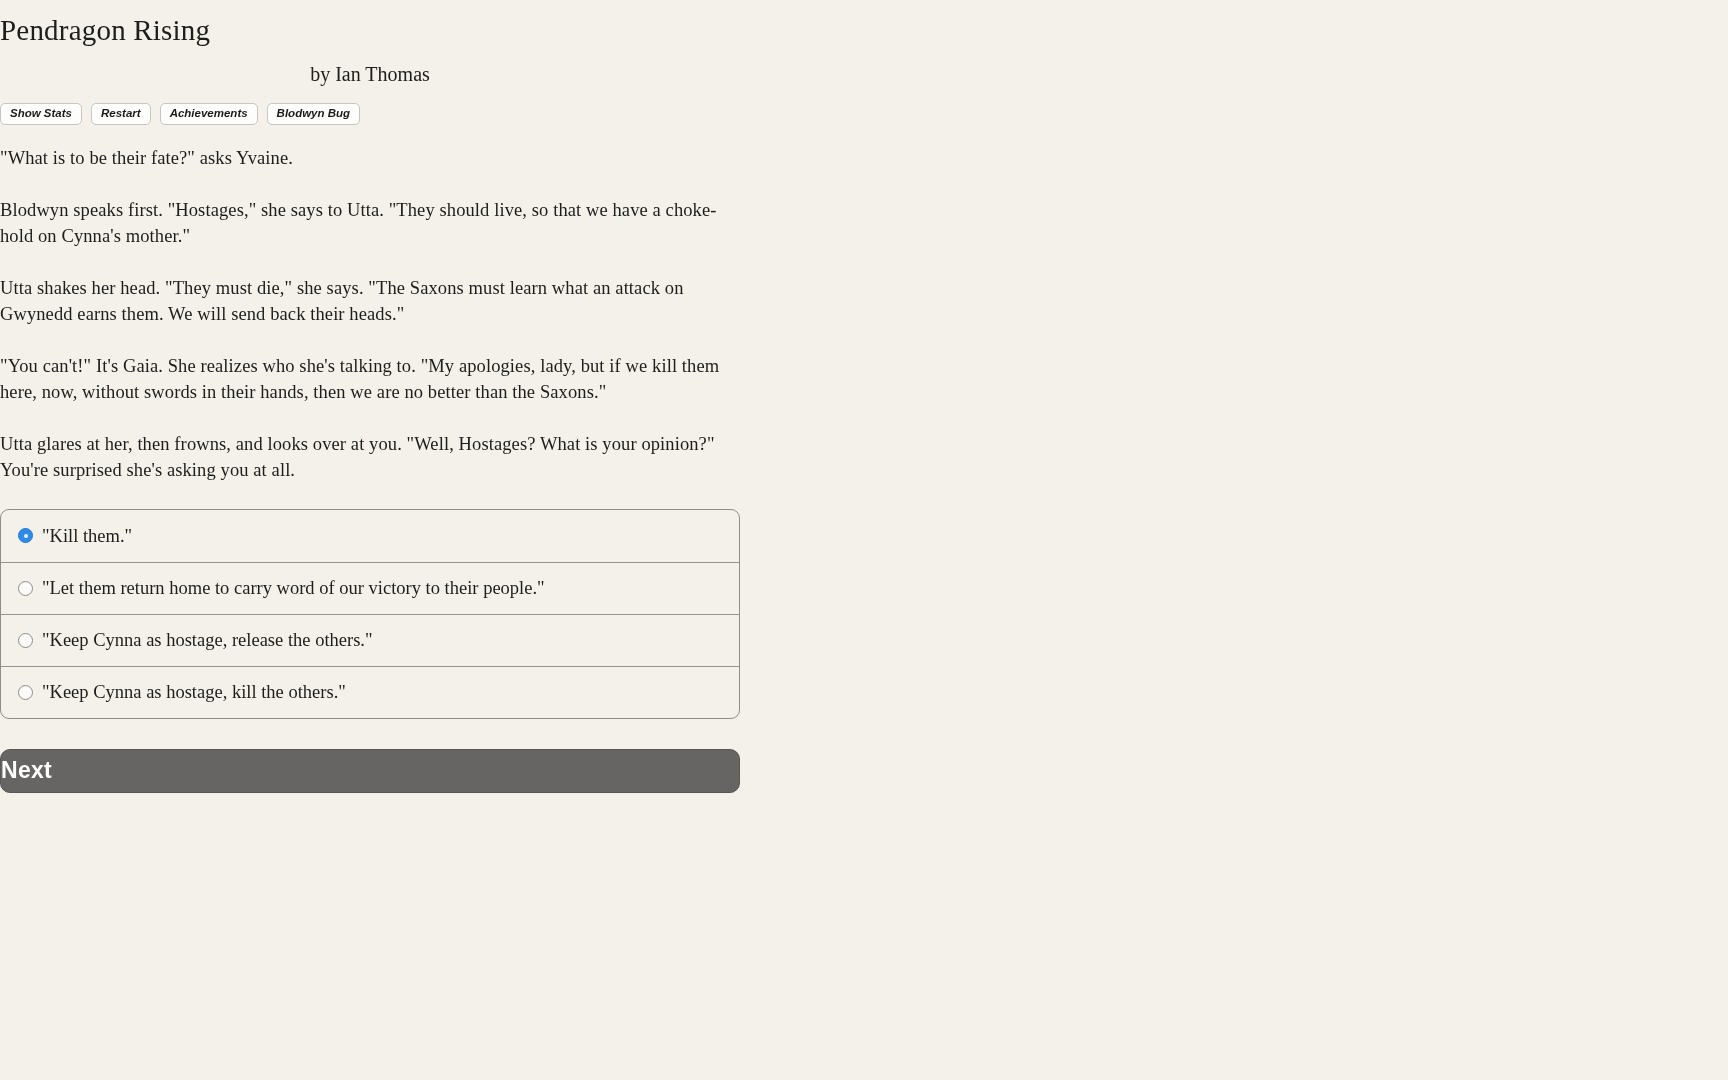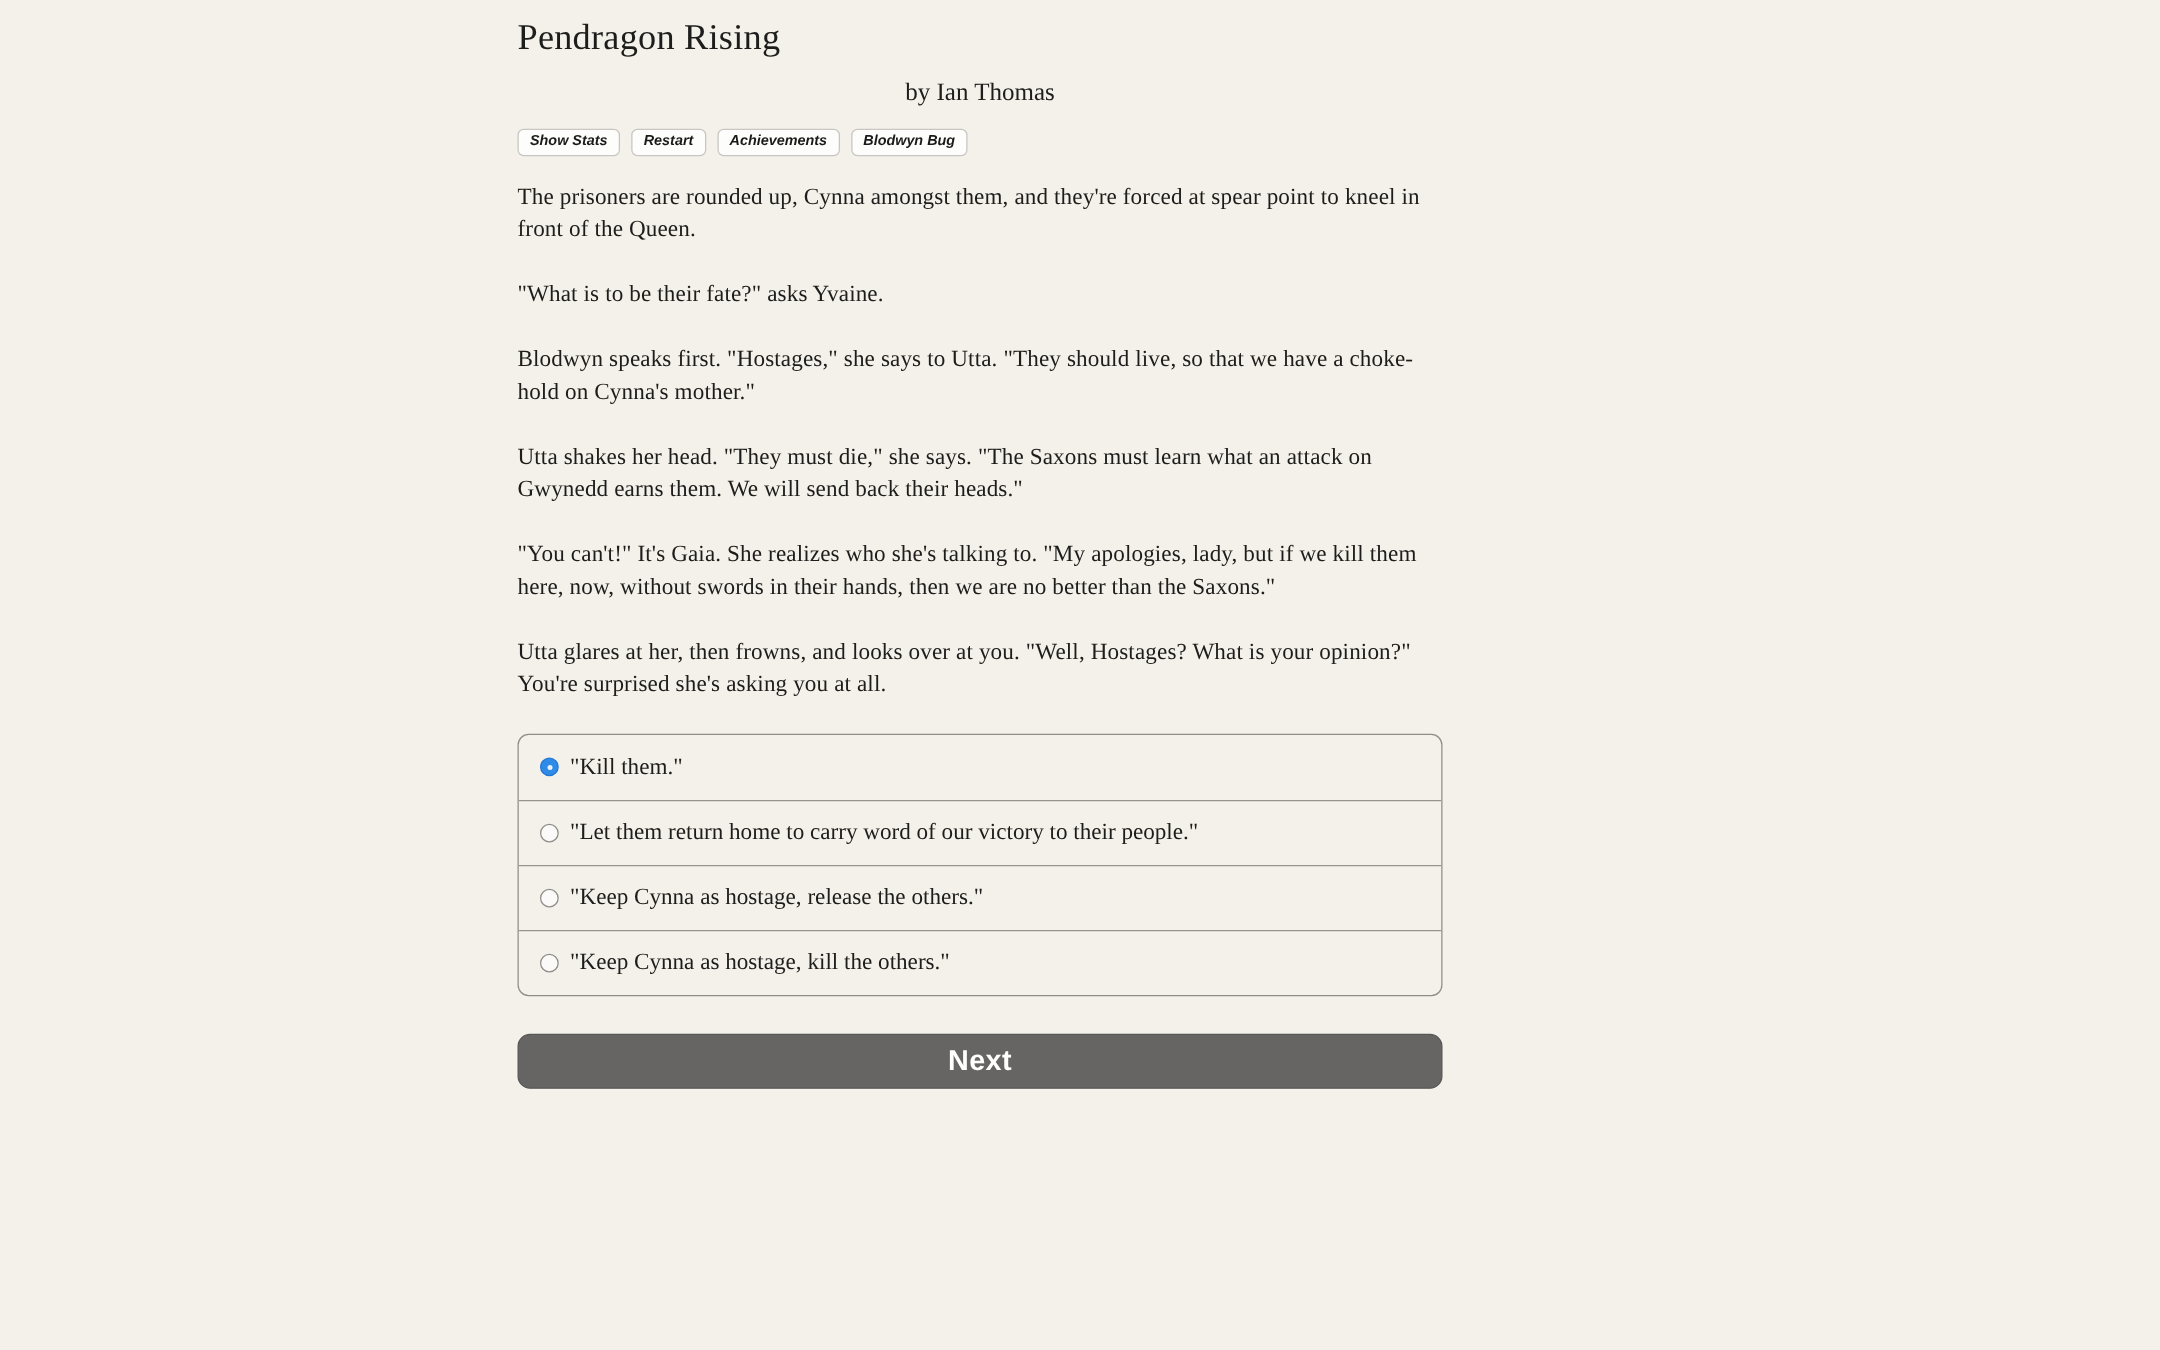--- a/index.html
+++ b/index.html
@@ -6,21 +6,20 @@
   html, body {
     width: 1728px;
     height: 1080px;
     background: #f4f1ea;
     font-family: "Liberation Serif", serif;
     color: #1d1d1b;
     overflow: hidden;
   }
   .content {
     width: 740px;
-    margin-left: 414px;
     padding-top: 14px;
   }
   .page-title {
     font-size: 29px;
     font-weight: normal;
     letter-spacing: 0.2px;
     margin-bottom: 16px;
   }
   .author {
     font-size: 20px;
@@ -102,21 +101,21 @@
     width: 740px;
     height: 44px;
     margin-top: 30px;
     background: #666564;
     border: 1px solid #585756;
     border-radius: 10px;
     color: #ffffff;
     font-family: "Liberation Sans", sans-serif;
     font-size: 23px;
     font-weight: bold;
-    text-align: center;
+    text-align: left;
     cursor: pointer;
     letter-spacing: 0.3px;
   }
 </style>
 </head>
 <body>
 
 <div class="content">
 
   <h1 class="page-title">Pendragon Rising</h1>
@@ -124,21 +123,20 @@
   <div class="author">by Ian Thomas</div>
 
   <div class="toolbar">
     <button>Show Stats</button>
     <button>Restart</button>
     <button>Achievements</button>
     <button>Blodwyn Bug</button>
   </div>
 
   <div class="story">
-    <p>The prisoners are rounded up, Cynna amongst them, and they're forced at spear point to kneel in front of the Queen.</p>
     <p>"What is to be their fate?" asks Yvaine.</p>
     <p>Blodwyn speaks first. "Hostages," she says to Utta. "They should live, so that we have a choke-hold on Cynna's mother."</p>
     <p>Utta shakes her head. "They must die," she says. "The Saxons must learn what an attack on Gwynedd earns them. We will send back their heads."</p>
     <p>"You can't!" It's Gaia. She realizes who she's talking to. "My apologies, lady, but if we kill them here, now, without swords in their hands, then we are no better than the Saxons."</p>
     <p>Utta glares at her, then frowns, and looks over at you. "Well, Hostages? What is your opinion?" You're surprised she's asking you at all.</p>
   </div>
 
   <div class="choices">
     <label class="choice">
       <span class="radio checked"></span>

